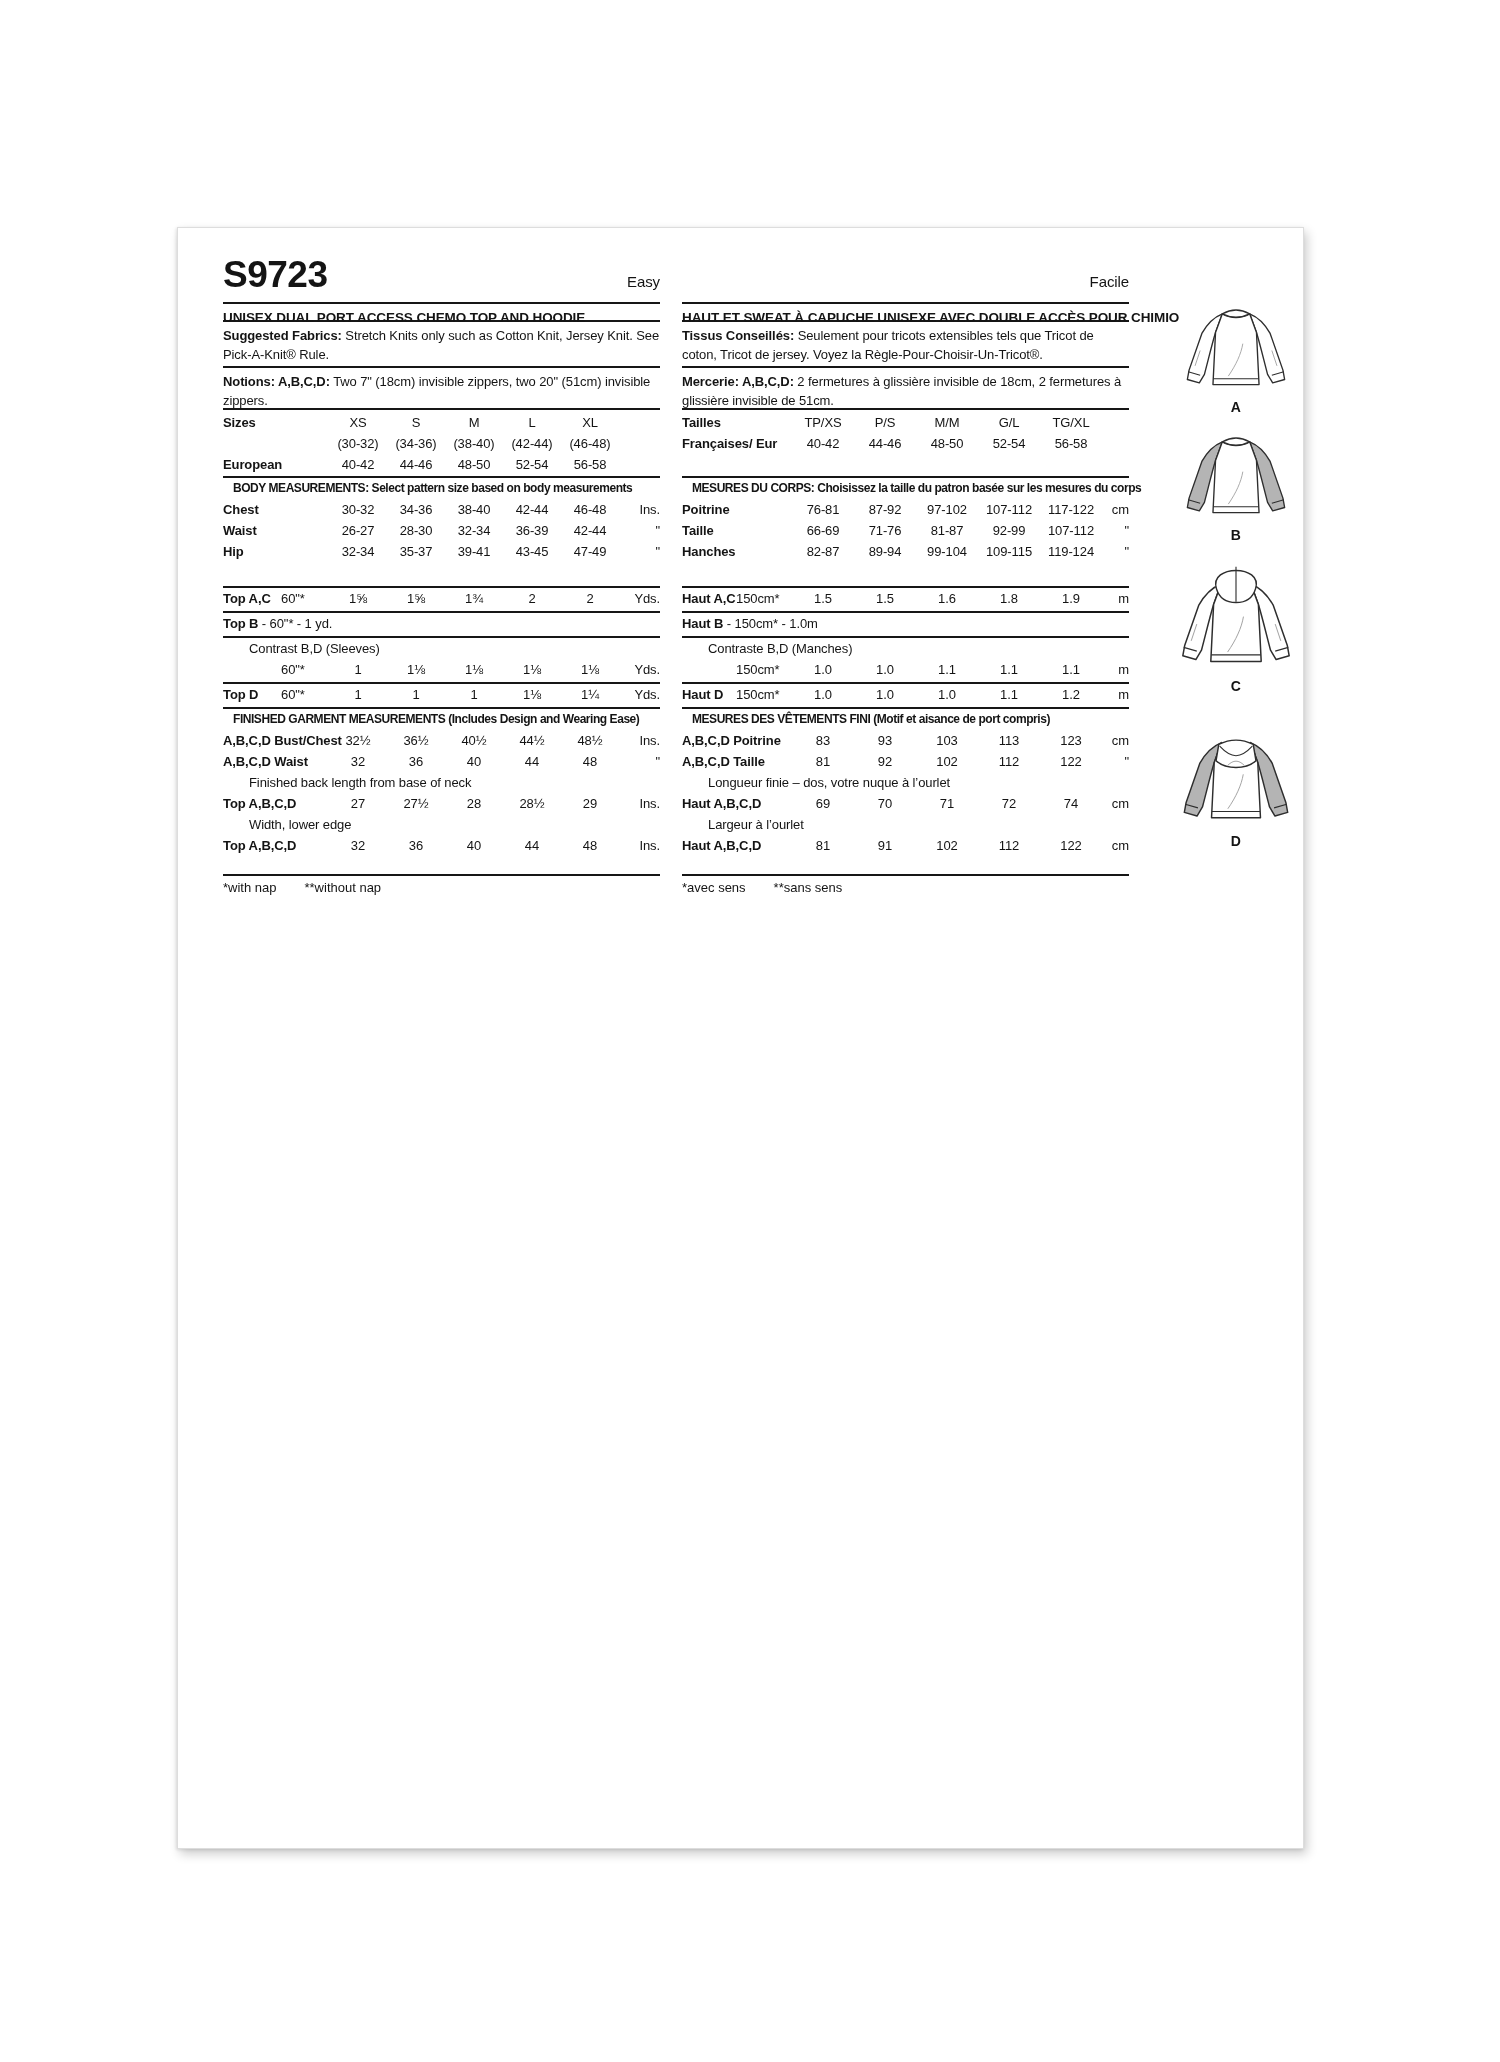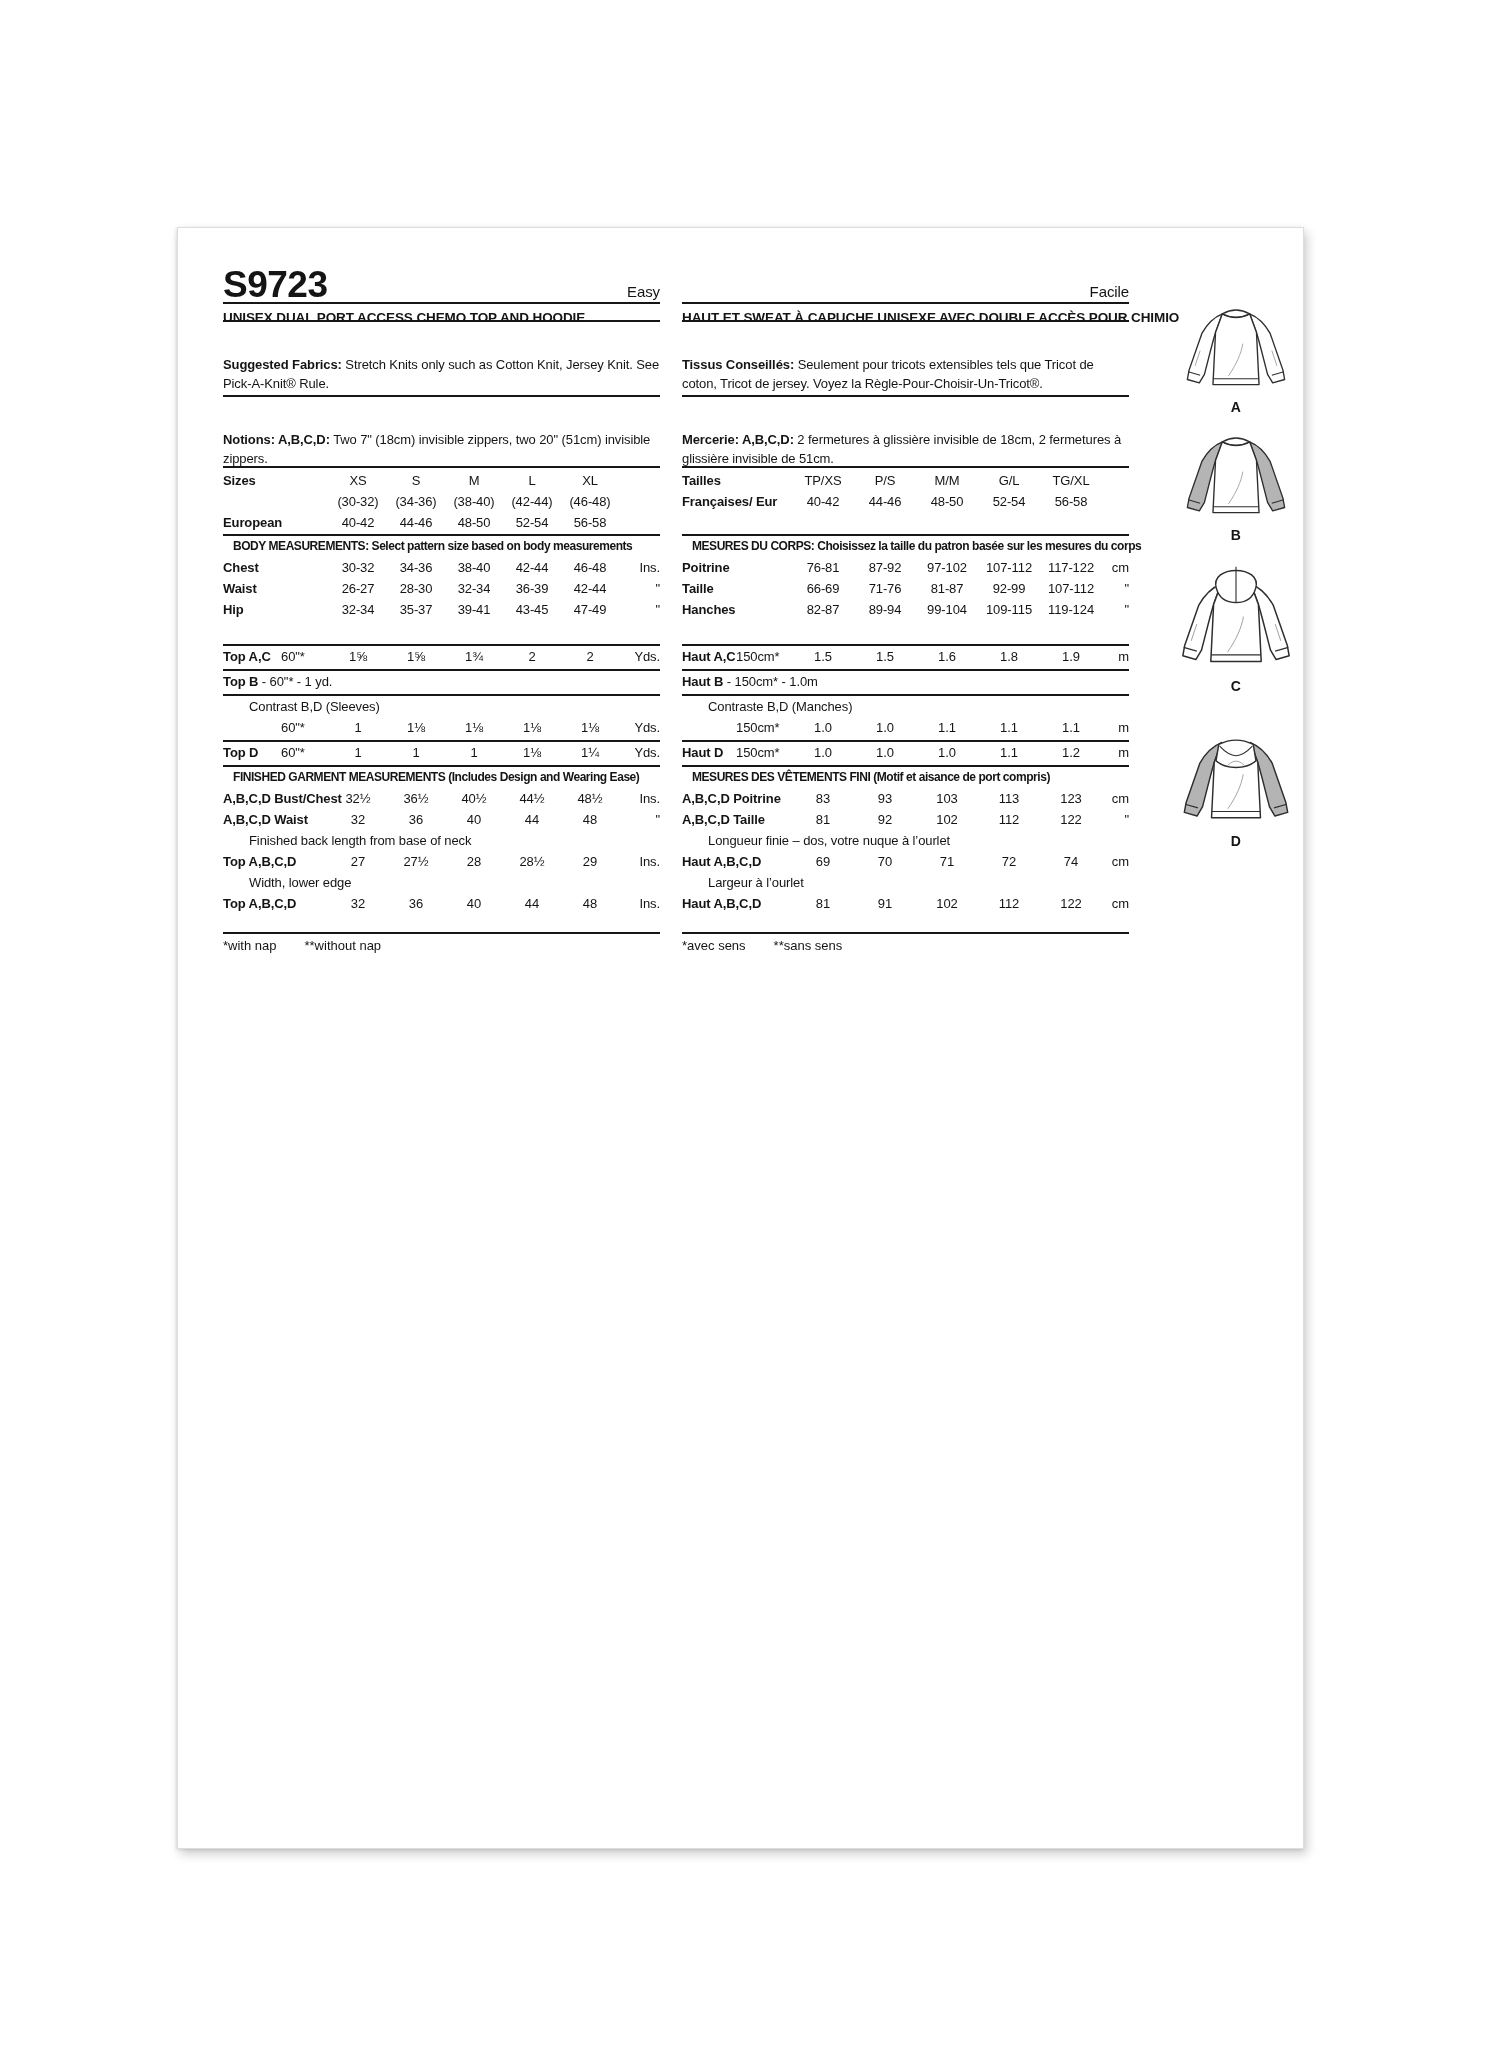--- a/index.html
+++ b/index.html
@@ -8,29 +8,29 @@
 
   .sheet { position:absolute; left:177px; top:227px; width:1127px; height:1622px;
            background:#fff; border:1px solid #ddd;
            box-shadow:3px 5px 10px rgba(0,0,0,.20), -1px 1px 3px rgba(0,0,0,.10); }
 
   .col { position:absolute; top:38px; font-size:13px; letter-spacing:-0.1px; }
   .col-en { left:45px;  width:437px; --c1:58px; --c2:48px; --cv:58px; }
   .col-fr { left:504px; width:447px; --c1:54px; --c2:56px; --cv:62px; }
 
   .masthead { display:flex; justify-content:space-between; align-items:flex-end;
-              height:38px; border-bottom:2px solid #161616; padding-bottom:2px;gap:39px; }
+              height:38px; border-bottom:2px solid #161616; padding-bottom:12px;gap:39px; }
   .masthead.fr-head { justify-content:flex-end; }
   .code { font-size:37px; font-weight:bold; letter-spacing:-0.5px; line-height:30px; }
   .diff { font-size:15px; line-height:17px; }
 
   .ttl  { height:18px; line-height:27px; font-weight:bold; font-size:13.5px;
           border-bottom:2px solid #161616; white-space:nowrap; }
 
-  .para { font-size:13px; line-height:19px; padding-top:4px;margin-top:29px; }
+  .para { font-size:13px; line-height:19px; padding-top:4px; }
   .p1 { height:46px; border-bottom:2px solid #161616; }
   .p2 { height:40px; }
 
   .tblhead { height:70px; border-top:2px solid #161616; border-bottom:2px solid #161616; padding-top:2px; }
 
   .trow { display:grid; grid-template-columns:var(--c1) var(--c2) repeat(5,var(--cv)) 1fr;
           height:21px; line-height:21px; white-space:nowrap; align-items:baseline; }
   .trow .lbl  { grid-column:1/3; font-weight:bold; }
   .trow.w .lbl{ grid-column:1/2; }
   .val  { text-align:center; }

